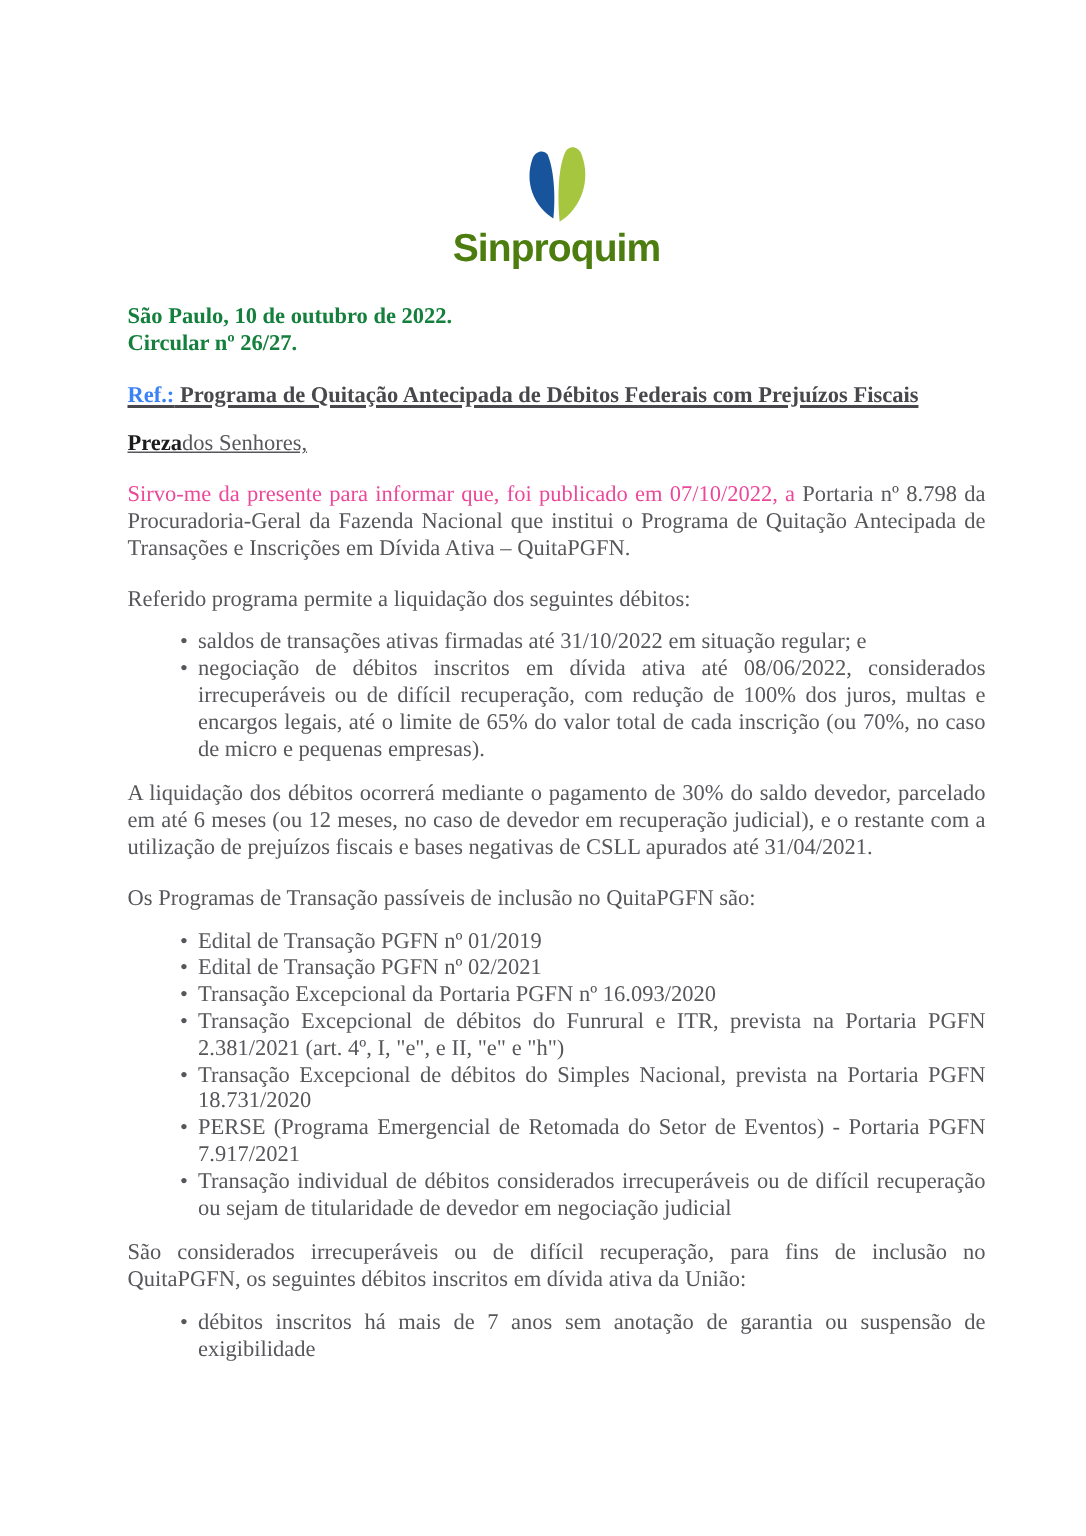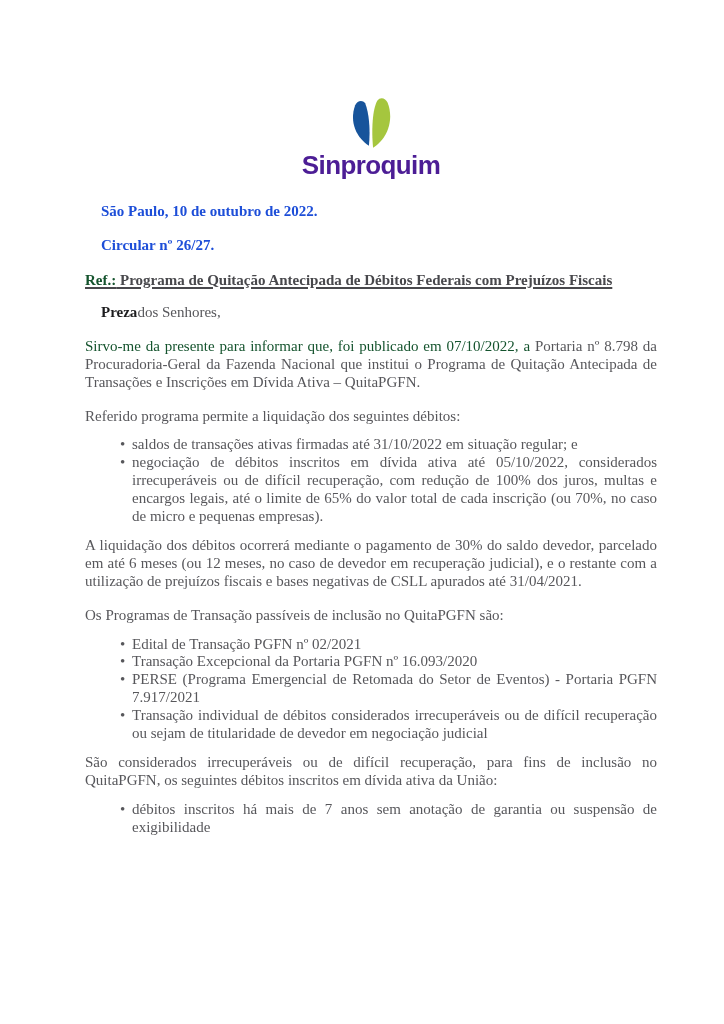--- a/index.html
+++ b/index.html
@@ -31,52 +31,53 @@
   }
   .logo-text {
     font-family: "Liberation Sans", "DejaVu Sans", sans-serif;
     font-weight: 700;
     font-size: 26px;
     line-height: 24px;
     letter-spacing: -0.6px;
     margin-top: 1px;
   }
   .meta {
-    margin: 16px;
+    margin: 0;
     font-weight: 700;
-    color: #1d4ed8;
+    color: #15803d;
   }
   .ref-line {
     margin: 17px 0 0 0;
     font-weight: 700;
     color: #48484c;
     text-decoration: underline;
     text-decoration-thickness: 1.5px;
     text-underline-offset: 2px;
   }
   .ref-label {
-    color: #14532d;
+    color: #3b82f6;
     text-align: right;
   }
   .salutation {
-    margin: 15px 0 0 16px;
+    margin: 15px 0 0 0;
+    text-decoration: underline;
   }
   .salutation-lead {
     font-weight: 700;
     color: #1c1c1e;
   }
   .par {
     margin: 16px 0 0 0;
     text-align: justify;
   }
   .par.after-list {
     margin-top: 12px;
   }
   .t-dark {
-    color: #14532d;
+    color: #ec4899;
   }
   ul.bullets {
     list-style: none;
     margin: 11px 0 0 0;
     padding: 0 0 0 35px;
   }
   ul.bullets li {
     position: relative;
     padding-left: 12px;
     text-align: justify;
@@ -91,46 +92,49 @@
 </head>
 <body>
 
 <div class="page">
 
   <div class="logo">
     <svg width="50" height="56" viewBox="0 0 60 64" aria-hidden="true">
       <path d="M27.5,58 C13,49 3.5,30 11,9.5 C13.5,4 19.5,2.5 23,7 C27.5,18 29.5,38 27.5,58 Z" style="fill: rgb(23, 84, 155);"></path>
       <path d="M32.5,60.5 C30.5,40 31.5,15 37.5,4 C41,-1 47.5,0.5 50,6.5 C58,27.5 49.5,50 32.5,60.5 Z" style="fill: rgb(165, 198, 62);"></path>
     </svg>
-    <div class="logo-text" style="color: #4c1d95;">Sinproquim</div>
+    <div class="logo-text" style="color: #4d7c0f;">Sinproquim</div>
   </div>
 
   <p class="meta">São Paulo, 10 de outubro de 2022.</p>
   <p class="meta">Circular nº 26/27.</p>
 
   <p class="ref-line"><span class="ref-label">Ref.:</span> <span>Programa de Quitação Antecipada de Débitos Federais com Prejuízos Fiscais</span></p>
 
   <p class="salutation"><span class="salutation-lead">Preza</span><span>dos Senhores,</span></p>
 
   <p class="par"><span class="t-dark">Sirvo-me da presente para informar que, foi publicado em 07/10/2022, a </span><span>Portaria nº 8.798 da Procuradoria-Geral da Fazenda Nacional que institui o Programa de Quitação Antecipada de Transações e Inscrições em Dívida Ativa – QuitaPGFN.</span></p>
 
   <p class="par">Referido programa permite a liquidação dos seguintes débitos:</p>
 
   <ul class="bullets">
     <li>saldos de transações ativas firmadas até 31/10/2022 em situação regular; e</li>
-    <li>negociação de débitos inscritos em dívida ativa até 05/10/2022, considerados irrecuperáveis ou de difícil recuperação, com redução de 100% dos juros, multas e encargos legais, até o limite de 65% do valor total de cada inscrição (ou 70%, no caso de micro e pequenas empresas).</li>
+    <li>negociação de débitos inscritos em dívida ativa até 08/06/2022, considerados irrecuperáveis ou de difícil recuperação, com redução de 100% dos juros, multas e encargos legais, até o limite de 65% do valor total de cada inscrição (ou 70%, no caso de micro e pequenas empresas).</li>
   </ul>
 
   <p class="par after-list">A liquidação dos débitos ocorrerá mediante o pagamento de 30% do saldo devedor, parcelado em até 6 meses (ou 12 meses, no caso de devedor em recuperação judicial), e o restante com a utilização de prejuízos fiscais e bases negativas de CSLL apurados até 31/04/2021.</p>
 
   <p class="par">Os Programas de Transação passíveis de inclusão no QuitaPGFN são:</p>
 
   <ul class="bullets">
+    <li>Edital de Transação PGFN nº 01/2019</li>
     <li>Edital de Transação PGFN nº 02/2021</li>
     <li>Transação Excepcional da Portaria PGFN nº 16.093/2020</li>
+    <li>Transação Excepcional de débitos do Funrural e ITR, prevista na Portaria PGFN 2.381/2021 (art. 4º, I, "e", e II, "e" e "h")</li>
+    <li>Transação Excepcional de débitos do Simples Nacional, prevista na Portaria PGFN 18.731/2020</li>
     <li>PERSE (Programa Emergencial de Retomada do Setor de Eventos) - Portaria PGFN 7.917/2021</li>
     <li>Transação individual de débitos considerados irrecuperáveis ou de difícil recuperação ou sejam de titularidade de devedor em negociação judicial</li>
   </ul>
 
   <p class="par after-list">São considerados irrecuperáveis ou de difícil recuperação, para fins de inclusão no QuitaPGFN, os seguintes débitos inscritos em dívida ativa da União:</p>
 
   <ul class="bullets">
     <li>débitos inscritos há mais de 7 anos sem anotação de garantia ou suspensão de exigibilidade</li>
   </ul>
 

